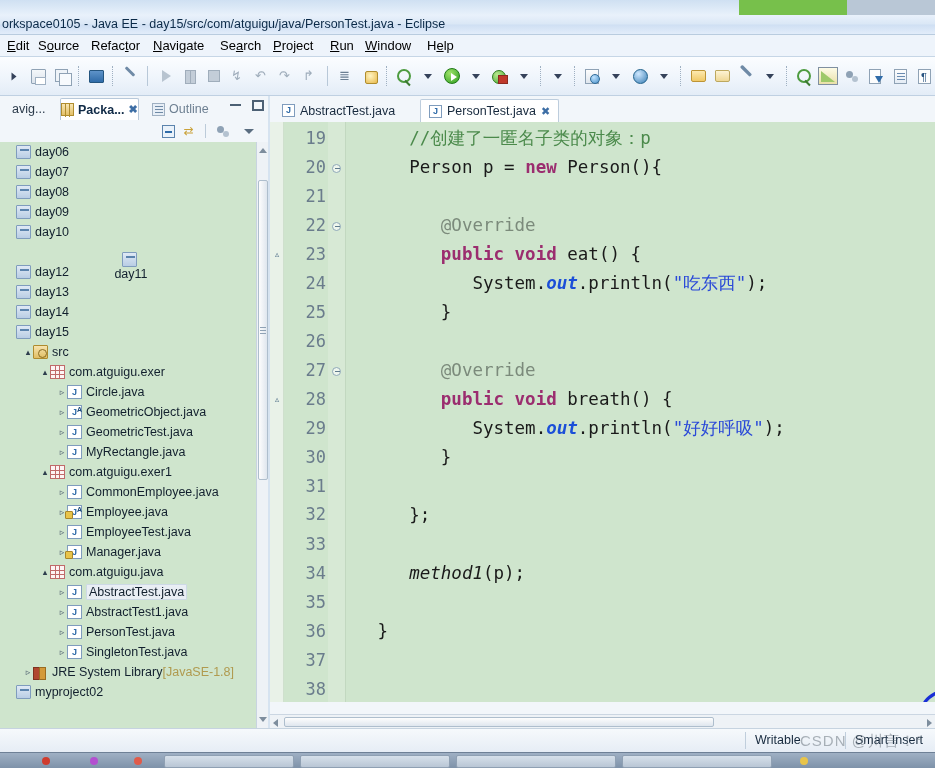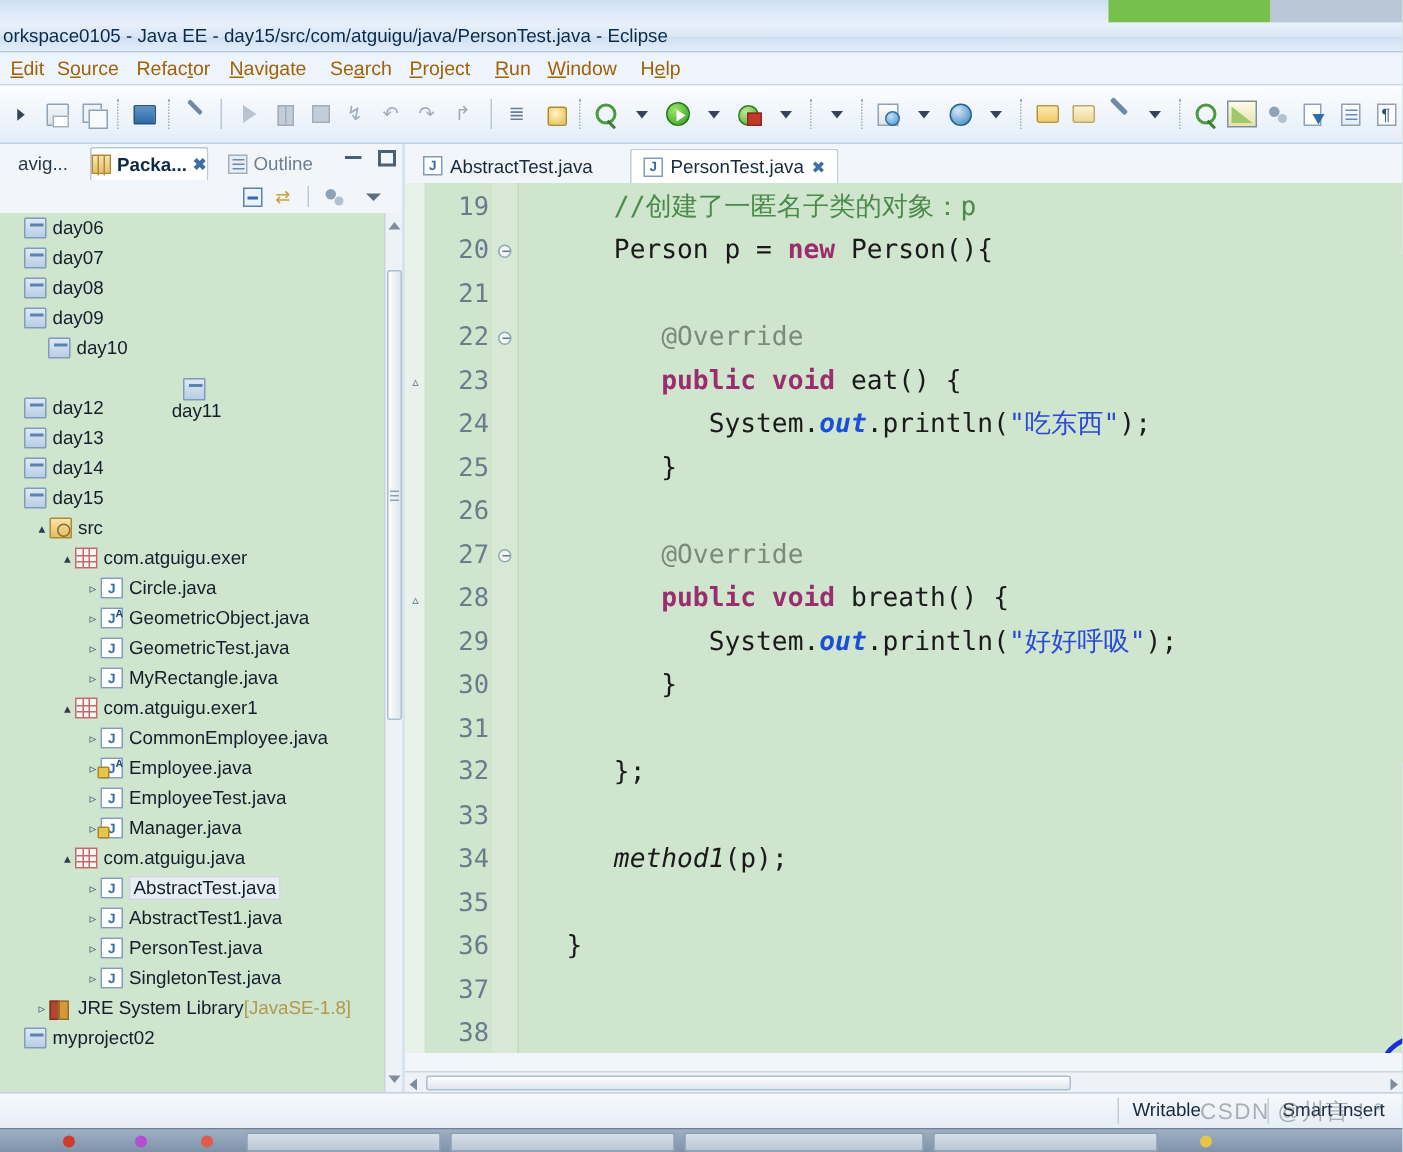--- a/index.html
+++ b/index.html
@@ -33,21 +33,21 @@
     position: absolute; right: 0; top: 0; width: 88px; height: 15px;
     background: #b9c7d6;
   }
 
   
   .menubar {
     position: absolute; left: 0; top: 35px; width: 935px; height: 22px;
     background: #eef4fb; border-bottom: 1px solid #c6d6e6;
   }
   .menubar .mi {
-    position: absolute; top: 2px; font-size: 13px; color: #a16207;
+    position: absolute; top: 2px; font-size: 13px; color: #000000;
     white-space: nowrap; padding: 1px 3px; cursor: default;
   }
   .menubar .mi u { text-decoration: underline; }
 
   
   .toolbar {
     position: absolute; left: 0; top: 57px; width: 935px; height: 39px;
     background: linear-gradient(to bottom,#fbfdff 0%, #eef4fb 60%, #e3ecf7 100%);
     border-bottom: 1px solid #bfd0e2;
   }
@@ -481,21 +481,21 @@
         <div class="trow" style="padding-left: 6px;">
           <span class="arw"></span>
           <span class="ti ti-proj"></span>
           <span class="tlbl">day08</span>
         </div>
         <div class="trow" style="padding-left: 6px;">
           <span class="arw"></span>
           <span class="ti ti-proj"></span>
           <span class="tlbl">day09</span>
         </div>
-        <div class="trow" style="padding-left: 6px; margin-left: 16px;">
+        <div class="trow" style="padding-left: 6px;">
           <span class="arw"></span>
           <span class="ti ti-proj"></span>
           <span class="tlbl">day10</span>
         </div>
         <div class="trow" style="padding-left: 6px; flex-direction: column;">
           <span class="arw"></span>
           <span class="ti ti-proj"></span>
           <span class="tlbl">day11</span>
         </div>
         <div class="trow" style="padding-left: 6px;">

